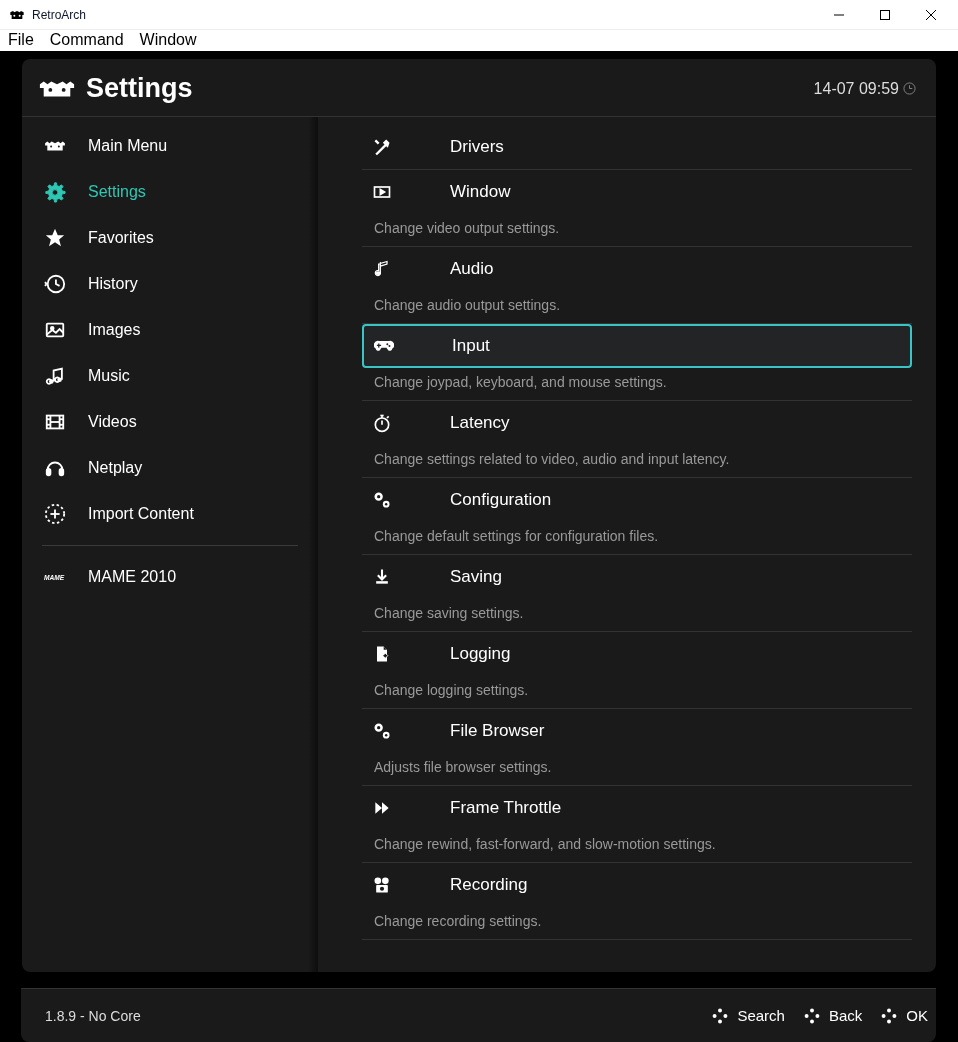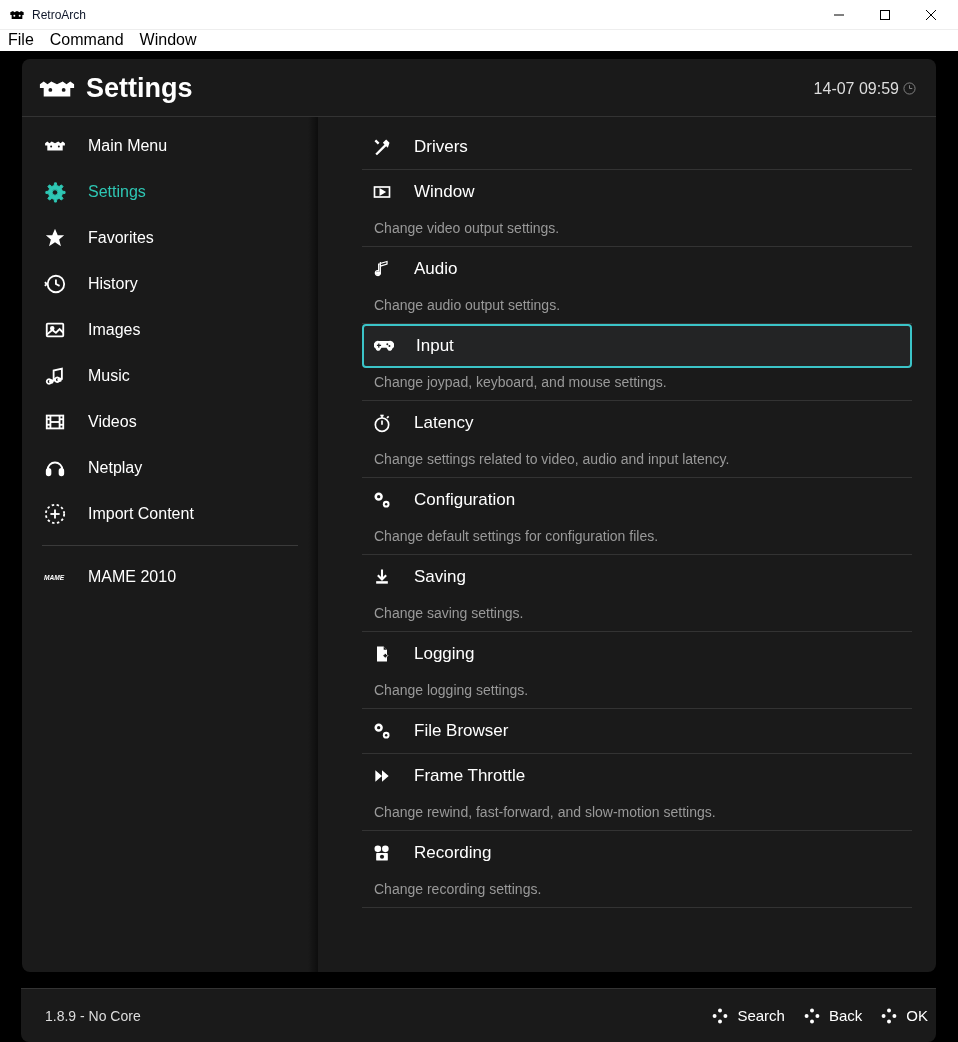--- a/index.html
+++ b/index.html
@@ -40,21 +40,21 @@
   .sidebar::after { content: ''; position: absolute; top: 0; right: 0; width: 10px; height: 100%; background: linear-gradient(to right, transparent, rgba(0,0,0,0.5)); }
   .sb-item { display: flex; align-items: center; height: 46px; padding-left: 22px; cursor: pointer; font-size: 16px; }
   .sb-item .icon { width: 44px; display: flex; align-items: center; }
   .sb-item .icon svg { width: 22px; height: 22px; }
   .sb-item.active { color: #2ec7b4; }
   .sb-item.active svg { stroke: #2ec7b4 !important; fill: #2ec7b4 !important; }
   .sb-divider { height: 1px; background: #3a3a3a; margin: 8px 20px 8px 20px; }
   
   .main { flex: 1; overflow: hidden; padding: 8px 24px 0 44px; }
   .list-item { border-bottom: 1px solid #333; }
-  .li-head { display: flex; align-items: center; height: 44px; cursor: pointer; padding: 0 10px; }
+  .li-head { display: flex; align-items: center; height: 44px; cursor: pointer; padding: 0 10px; gap: 36px; }
   .li-head.selected { border: 2px solid #3bc4c8; border-radius: 4px; background: #232425; }
   .li-head .icon { width: 42px; display: flex; align-items: center; }
   .li-head .icon svg { width: 20px; height: 20px; }
   .li-head .label { font-size: 17px; }
   .li-desc { font-size: 14px; color: #999; padding: 6px 12px 10px 12px; }
   
   .footer { position: absolute; bottom: 0; left: 21px; right: 22px; height: 54px; display: flex; align-items: center; border-top: 1px solid #333; background: #1a1a1a; border-radius: 0 0 8px 8px; padding: 0 2px; }
   .footer .status { font-size: 14px; color: #ddd; padding-left: 22px; }
   .footer .spacer { flex: 1; }
   .foot-action { display: flex; align-items: center; gap: 8px; margin-right: 18px; font-size: 15px; cursor: pointer; }
@@ -337,20 +337,21 @@
                 <span class="icon">
                   <svg viewBox="0 0 24 24" fill="#fff">
                     <circle cx="8" cy="8" r="5"></circle>
                     <circle cx="8" cy="8" r="2" fill="#1a1a1a"></circle>
                     <circle cx="17" cy="17" r="4"></circle>
                     <circle cx="17" cy="17" r="1.5" fill="#1a1a1a"></circle>
                   </svg>
                 </span>
                 <span class="label">File Browser</span>
               </div>
+            <div class="li-desc">Adjusts file browser settings.</div>
           </div>
           <div class="list-item">
             <div class="li-head">
                 <span class="icon">
                   <svg viewBox="0 0 24 24" fill="#fff">
                     <path d="M4 5 L12 12 L4 19 Z M12 5 L20 12 L12 19 Z"></path>
                   </svg>
                 </span>
                 <span class="label">Frame Throttle</span>
               </div>

